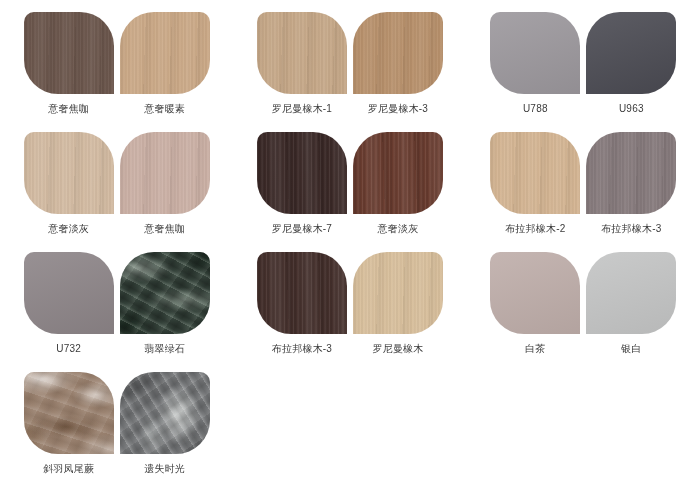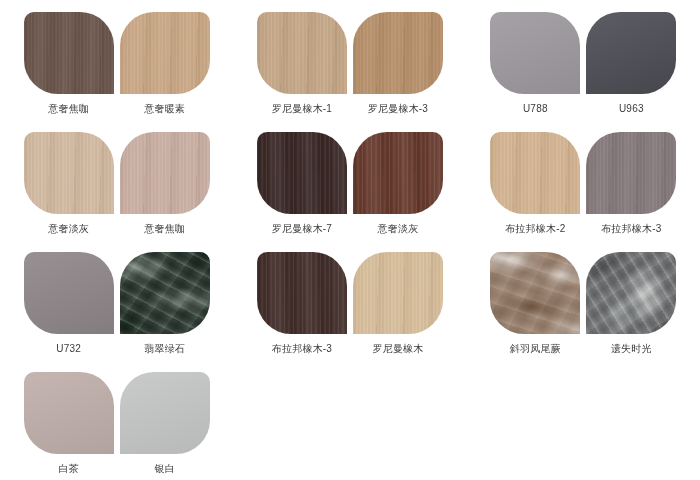--- a/index.html
+++ b/index.html
@@ -244,31 +244,31 @@
         <div class="swatch left grain-strong" style="background-color: rgb(69, 48, 44);"></div>
         <div class="swatch right grain-v" style="background-color: rgb(216, 191, 156);"></div>
       </div>
       <div class="labels">
         <div class="label">布拉邦橡木-3</div>
         <div class="label">罗尼曼橡木</div>
       </div>
     </div>
     <div class="cell">
       <div class="pair">
+        <div class="swatch left plain" style="background-color: rgb(190, 173, 169);"></div>
+        <div class="swatch right plain" style="background-color: rgb(195, 196, 196);"></div>
+      </div>
+      <div class="labels">
+        <div class="label">白茶</div>
+        <div class="label">银白</div>
+      </div>
+    </div>
+    <div class="cell">
+      <div class="pair">
         <div class="swatch left stone-a" style="background-color: rgb(156, 132, 114);"></div>
         <div class="swatch right stone-b" style="background-color: rgb(118, 120, 122);"></div>
       </div>
       <div class="labels">
         <div class="label">斜羽凤尾蕨</div>
         <div class="label">遗失时光</div>
-      </div>
-    </div>
-    <div class="cell">
-      <div class="pair">
-        <div class="swatch left plain" style="background-color: rgb(190, 173, 169);"></div>
-        <div class="swatch right plain" style="background-color: rgb(195, 196, 196);"></div>
-      </div>
-      <div class="labels">
-        <div class="label">白茶</div>
-        <div class="label">银白</div>
       </div>
     </div>
   </div>
 
 </body></html>

